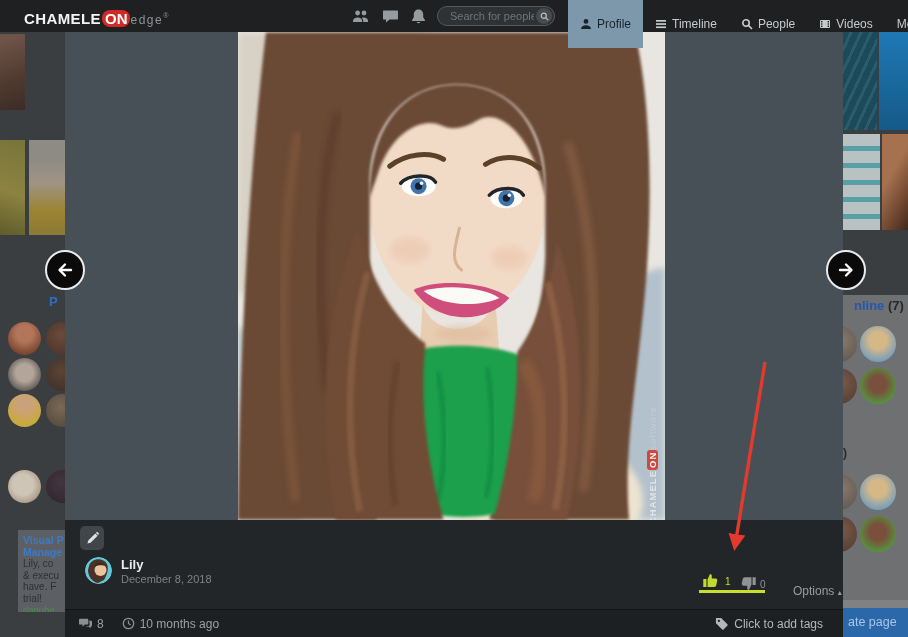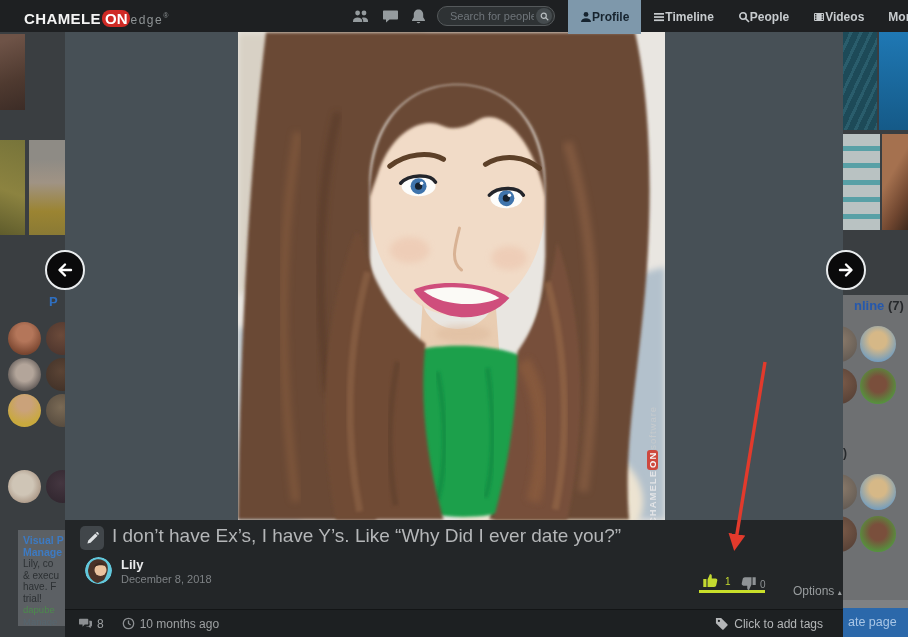--- a/index.html
+++ b/index.html
@@ -16,35 +16,35 @@
   .nav-ico{position:absolute;top:8px;width:17px;height:17px;color:#959b9e;}
   .nav-ico svg{width:100%;height:100%;display:block;}
   .search-pill{position:absolute;left:437px;top:6px;width:118px;height:20px;background:#2e3234;
       border:1px solid #55595b;border-radius:11px;display:flex;align-items:center;box-sizing:border-box;padding:0 2px 0 10px;}
   .search-pill input{flex:1;background:transparent;border:none;outline:none;color:#9aa0a4;font-size:11px;width:84px;
       font-family:"Liberation Sans",sans-serif;}
   .search-pill input::placeholder{color:#6f757a;}
   .search-btn{width:16px;height:16px;border-radius:50%;background:#454b4e;display:flex;align-items:center;justify-content:center;flex:none;}
   .search-btn svg{width:9px;height:9px;color:#b9bec1;}
   .tabs{position:absolute;left:568px;top:0;height:32px;display:flex;}
-  .tab{height:32px;display:flex;align-items:center;padding:1px 12px;color:#c7cbce;font-size:12px;cursor:pointer;font-weight:bold;}
+  .tab{height:32px;display:flex;align-items:center;gap:5px;padding:8px 12px;color:#c7cbce;font-size:12px;cursor:pointer;}
   .tab svg{width:12px;height:12px;}
   .tab.active{background:#7e98ab;color:#17242f;}
 
   
   .bg-strip{position:absolute;top:32px;width:65px;height:605px;background:#3a3e41;overflow:hidden;z-index:1;}
   .bg-left{left:0;}
   .bg-right{left:843px;}
   .bg-ph{position:absolute;}
   .avt{position:absolute;border-radius:50%;}
   .bg-head{position:absolute;font-weight:700;font-size:13px;white-space:nowrap;}
   .blue-t{color:#2f6fc0;}
   .dark-t{color:#26292c;}
   .sidebar-r{position:absolute;left:0;top:263px;width:65px;height:305px;background:#6e7072;}
-  .ad-card{position:absolute;left:18px;top:498px;width:47px;height:96px;background:#5c6064;
+  .ad-card{position:absolute;left:18px;top:498px;width:47px;height:82px;background:#5c6064;
       padding:5px 0 0 5px;box-sizing:border-box;overflow:hidden;white-space:nowrap;}
   .ad-card div{line-height:11.5px;}
   .ad-title{color:#3d7ac2;font-weight:700;font-size:10.5px;}
   .ad-body{color:#2c3033;font-size:10px;}
   .ad-link{color:#4c8a4c;font-size:9.5px;}
   .ad-link2{color:#55666f;font-size:9.5px;}
   .page-btn{position:absolute;left:0;top:576px;width:65px;height:29px;background:#2b68aa;color:#a9c6e6;
       font-size:12.5px;line-height:29px;padding-left:5px;box-sizing:border-box;overflow:hidden;white-space:nowrap;}
   .lightstrip{position:absolute;left:0;top:568px;width:65px;height:8px;background:#7f8183;}
 
@@ -281,21 +281,20 @@
   <div class="watermark">
     <span>CHAMELE</span><span class="wm-on">ON</span><span class="wm-soft">software</span>
   </div>
 
   <div class="caption-bar">
     <div class="pencil-badge">
       <svg viewBox="0 0 14 14" fill="currentColor">
           <path d="M1.5 12.5l.9-3.4 7.6-7.6 2.5 2.5-7.6 7.6-3.4.9zM10.7 1l2.3 2.3 .6-.6c.4-.4.4-1 0-1.4l-.9-.9c-.4-.4-1-.4-1.4 0l-.6.6z"></path>
         </svg>
     </div>
-    <div class="caption-text">I don’t have Ex’s, I have Y’s. Like “Why Did I ever date you?”</div>
     <div class="author-avt">
       <svg width="27" height="27" viewBox="0 0 27 27">
         <circle cx="13.5" cy="13.5" r="13.5" fill="#62c8dc"></circle>
         <path d="M4,9 C6,1 18,0 22,7 C24,12 22,18 19,23 L13,26 C7,25 3,19 3,13 Z" fill="#4a3227"></path>
         <circle cx="15.5" cy="13" r="6" fill="#eac39f"></circle>
         <path d="M9,10 C10,5 18,4 20,9 C18,8 12,8 9,10 Z" fill="#3c2920"></path>
       </svg>
     </div>
     <div class="author-name">Lily</div>
     <div class="author-date">December 8, 2018</div>

